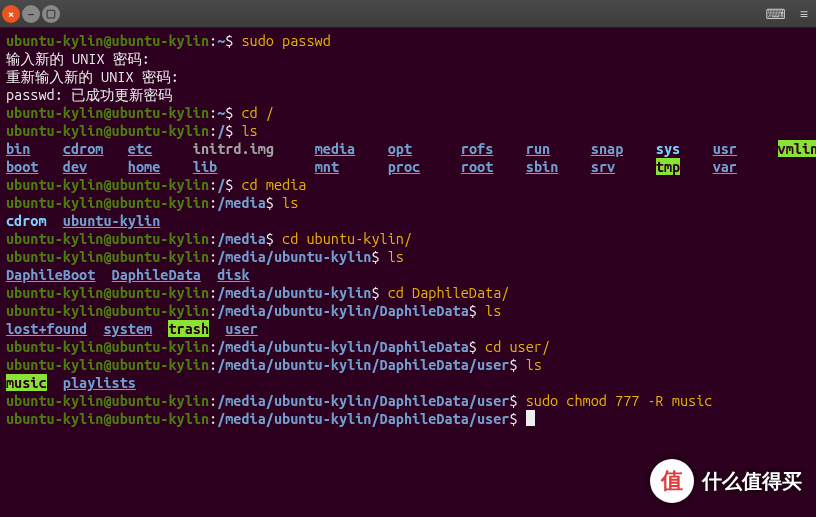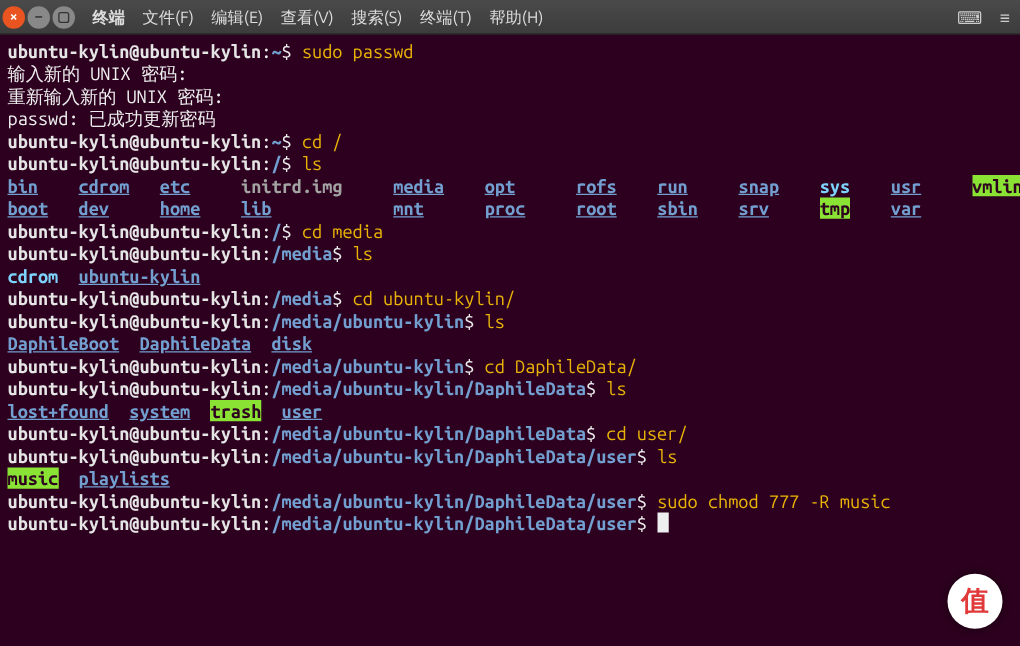--- a/index.html
+++ b/index.html
@@ -31,21 +31,21 @@
   .menubar { display: flex; gap: 6px; }
   .menubar span { padding: 2px 4px; cursor: pointer; }
   .right-icons { margin-left: auto; margin-right: 8px; display: flex; gap: 14px; color: #ccc; font-size: 14px; }
 
   .term {
     padding: 4px 6px;
     line-height: 18px;
     white-space: pre;
     color: #eee;
   }
-  .user { color: #e5e5e5; font-weight: bold; }
+  .user { color: #4d7c0f; font-weight: bold; }
   .path { color: #729fcf; font-weight: bold; }
   .cmd  { color: #eab308; }
   .dir  { color: #729fcf; font-weight: bold; text-decoration: underline; }
   .file-red { color: #a3a3a3; font-weight: bold; }
   .hlgreen { background: #8ae234; color: #2c001e; font-weight: bold; }
   .cyan { color: #7dd3fc; font-weight: bold; }
   .cursor {
     display: inline-block; width: 9px; height: 16px;
     background: #eee; vertical-align: -2px;
   }
@@ -65,32 +65,24 @@
 </style>
 </head>
 <body>
 
 <div class="titlebar">
   <div class="win-controls">
     <div class="win-btn win-close">×</div>
     <div class="win-btn win-min">–</div>
     <div class="win-btn win-max">▢</div>
   </div>
-  <div class="menubar">
-      <span style="font-weight: bold;">终端</span>
-      <span>文件(F)</span>
-      <span>编辑(E)</span>
-      <span>查看(V)</span>
-      <span>搜索(S)</span>
-      <span>终端(T)</span>
-      <span>帮助(H)</span>
-    </div>
   <div class="right-icons">
     <span>⌨</span>
     <span>≡</span>
   </div>
 </div>
 
 <div class="term" id="term"><div><span class="user">ubuntu-kylin@ubuntu-kylin</span><span>:</span><span class="path">~</span><span>$ </span><span class="cmd">sudo passwd</span></div><div><span>输入新的 UNIX 密码:</span></div><div><span>重新输入新的 UNIX 密码:</span></div><div><span>passwd: 已成功更新密码</span></div><div><span class="user">ubuntu-kylin@ubuntu-kylin</span><span>:</span><span class="path">~</span><span>$ </span><span class="cmd">cd /</span></div><div><span class="user">ubuntu-kylin@ubuntu-kylin</span><span>:</span><span class="path">/</span><span>$ </span><span class="cmd">ls</span></div><div><span class="dir">bin</span>    <span class="dir">cdrom</span>   <span class="dir">etc</span>     <span class="file-red">initrd.img</span>     <span class="dir">media</span>    <span class="dir">opt</span>      <span class="dir">rofs</span>    <span class="dir">run</span>     <span class="dir">snap</span>    <span class="cyan">sys</span>    <span class="dir">usr</span>     <span class="hlgreen">vmlinuz</span></div><div><span class="dir">boot</span>   <span class="dir">dev</span>     <span class="dir">home</span>    <span class="dir">lib</span>            <span class="dir">mnt</span>      <span class="dir">proc</span>     <span class="dir">root</span>    <span class="dir">sbin</span>    <span class="dir">srv</span>     <span class="hlgreen">tmp</span>    <span class="dir">var</span></div><div><span class="user">ubuntu-kylin@ubuntu-kylin</span><span>:</span><span class="path">/</span><span>$ </span><span class="cmd">cd media</span></div><div><span class="user">ubuntu-kylin@ubuntu-kylin</span><span>:</span><span class="path">/media</span><span>$ </span><span class="cmd">ls</span></div><div><span class="cyan">cdrom</span>  <span class="dir">ubuntu-kylin</span></div><div><span class="user">ubuntu-kylin@ubuntu-kylin</span><span>:</span><span class="path">/media</span><span>$ </span><span class="cmd">cd ubuntu-kylin/</span></div><div><span class="user">ubuntu-kylin@ubuntu-kylin</span><span>:</span><span class="path">/media/ubuntu-kylin</span><span>$ </span><span class="cmd">ls</span></div><div><span class="dir">DaphileBoot</span>  <span class="dir">DaphileData</span>  <span class="dir">disk</span></div><div><span class="user">ubuntu-kylin@ubuntu-kylin</span><span>:</span><span class="path">/media/ubuntu-kylin</span><span>$ </span><span class="cmd">cd DaphileData/</span></div><div><span class="user">ubuntu-kylin@ubuntu-kylin</span><span>:</span><span class="path">/media/ubuntu-kylin/DaphileData</span><span>$ </span><span class="cmd">ls</span></div><div><span class="dir">lost+found</span>  <span class="dir">system</span>  <span class="hlgreen">trash</span>  <span class="dir">user</span></div><div><span class="user">ubuntu-kylin@ubuntu-kylin</span><span>:</span><span class="path">/media/ubuntu-kylin/DaphileData</span><span>$ </span><span class="cmd">cd user/</span></div><div><span class="user">ubuntu-kylin@ubuntu-kylin</span><span>:</span><span class="path">/media/ubuntu-kylin/DaphileData/user</span><span>$ </span><span class="cmd">ls</span></div><div><span class="hlgreen">music</span>  <span class="dir">playlists</span></div><div><span class="user">ubuntu-kylin@ubuntu-kylin</span><span>:</span><span class="path">/media/ubuntu-kylin/DaphileData/user</span><span>$ </span><span class="cmd">sudo chmod 777 -R music</span></div><div><span class="user">ubuntu-kylin@ubuntu-kylin</span><span>:</span><span class="path">/media/ubuntu-kylin/DaphileData/user</span><span>$ </span><span class="cmd"></span><span class="cursor"></span></div></div>
 
 <div class="watermark">
   <div class="circle">值</div>
+  <div class="txt">什么值得买</div>
 </div>
 
 </body></html>

